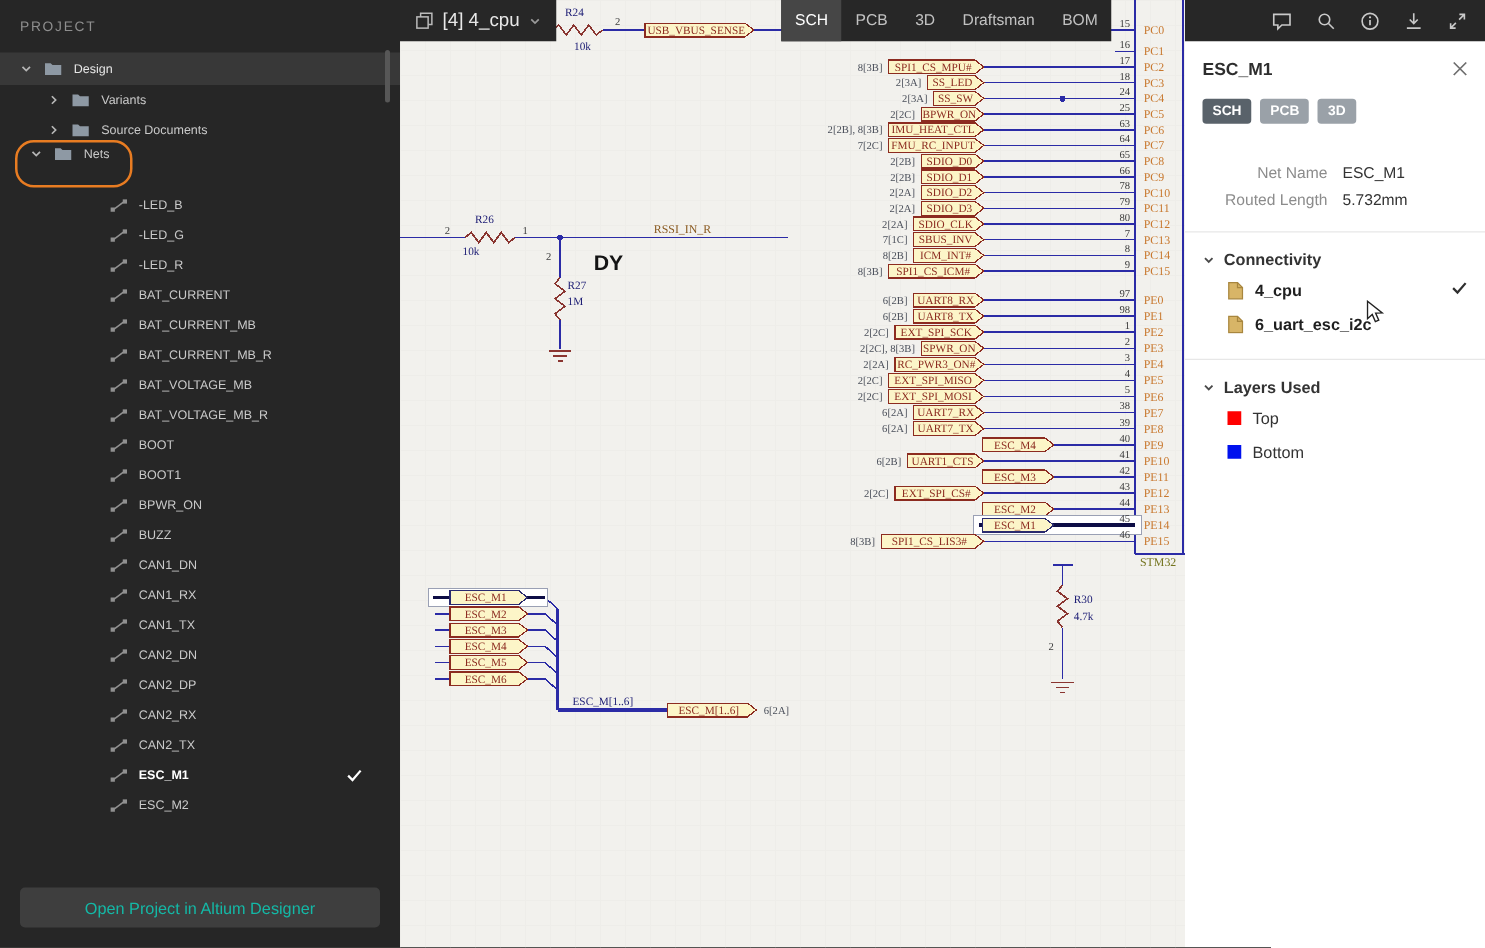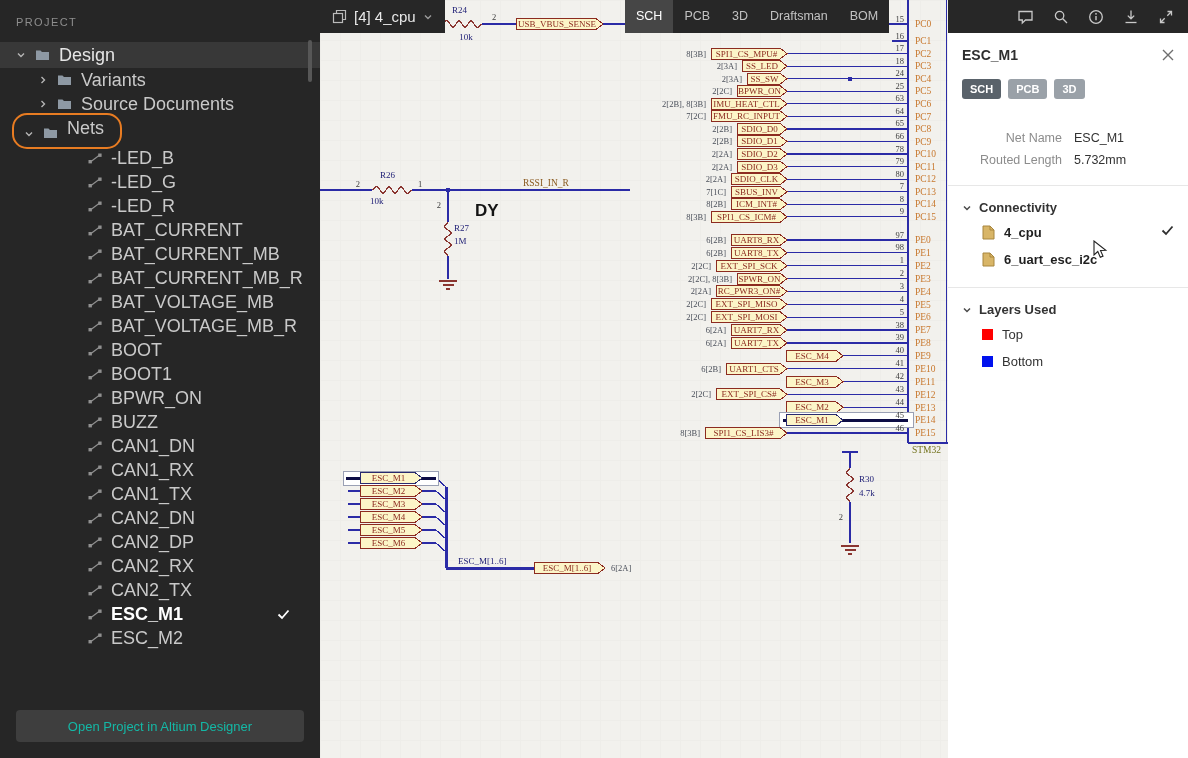--- a/index.html
+++ b/index.html
@@ -2,29 +2,29 @@
 <html><head>
 <meta charset="utf-8">
 <style>
   html,body{margin:0;padding:0;background:#111;}
   .app{position:relative;width:1188px;height:758px;display:flex;overflow:hidden;
        font-family:"Liberation Sans",sans-serif;background:#1e1e1e;}
   
   .sidebar{width:320px;flex:0 0 320px;background:#262626;color:#c9c9c9;display:flex;
            flex-direction:column;position:relative;}
   .sb-header{padding:16px 16px 8px;font-size:11px;letter-spacing:1.4px;color:#8e8e8e;}
-  .tree{flex:1;overflow:hidden;font-size:18px;}
+  .tree{flex:1;overflow:hidden;font-size:10px;}
   .tree-row{height:24px;display:flex;align-items:center;gap:9px;padding-left:16px;}
   .tree-row.design{height:26px;background:#383838;color:#e6e6e6;margin-top:6px;}
   .tree-row.sub{padding-left:38px;}
   .tree-row.nets{padding-left:12px;height:30px;}
-  .ring{display:inline-flex;align-items:flex-end;gap:9px;border:2.5px solid #e87c22;
-        border-radius:15px;padding:3px 16px 8px 10px;}
+  .ring{display:inline-flex;align-items:center;gap:9px;border:2.5px solid #e87c22;
+        border-radius:15px;padding:3px 16px 19px 10px;}
   .ticon{display:inline-flex;align-items:center;}
-  .net-row{height:24px;display:flex;align-items:center;gap:9px;padding-left:88px;color:#c9c9c9;}
+  .net-row{height:24px;display:flex;align-items:flex-end;gap:9px;padding-left:88px;color:#c9c9c9;}
   .net-row.sel .net-lbl{color:#fff;font-weight:bold;}
   .net-check{margin-left:auto;margin-right:30px;display:inline-flex;}
   .open-btn{margin:12px 16px 16px;height:32px;background:#3e3e3e;border:none;border-radius:4px;
             color:#14b8a6;font-size:13px;font-family:inherit;cursor:pointer;}
   .sb-scroll{position:absolute;right:8px;top:40px;width:4px;height:42px;background:#575757;border-radius:2px;}
   
   .sch-wrap{width:628px;flex:0 0 628px;position:relative;background:#f2f1ed;
     background-image:linear-gradient(#eeede9 1px,transparent 1px),
                      linear-gradient(90deg,#eeede9 1px,transparent 1px);
     background-size:20px 20px;}

